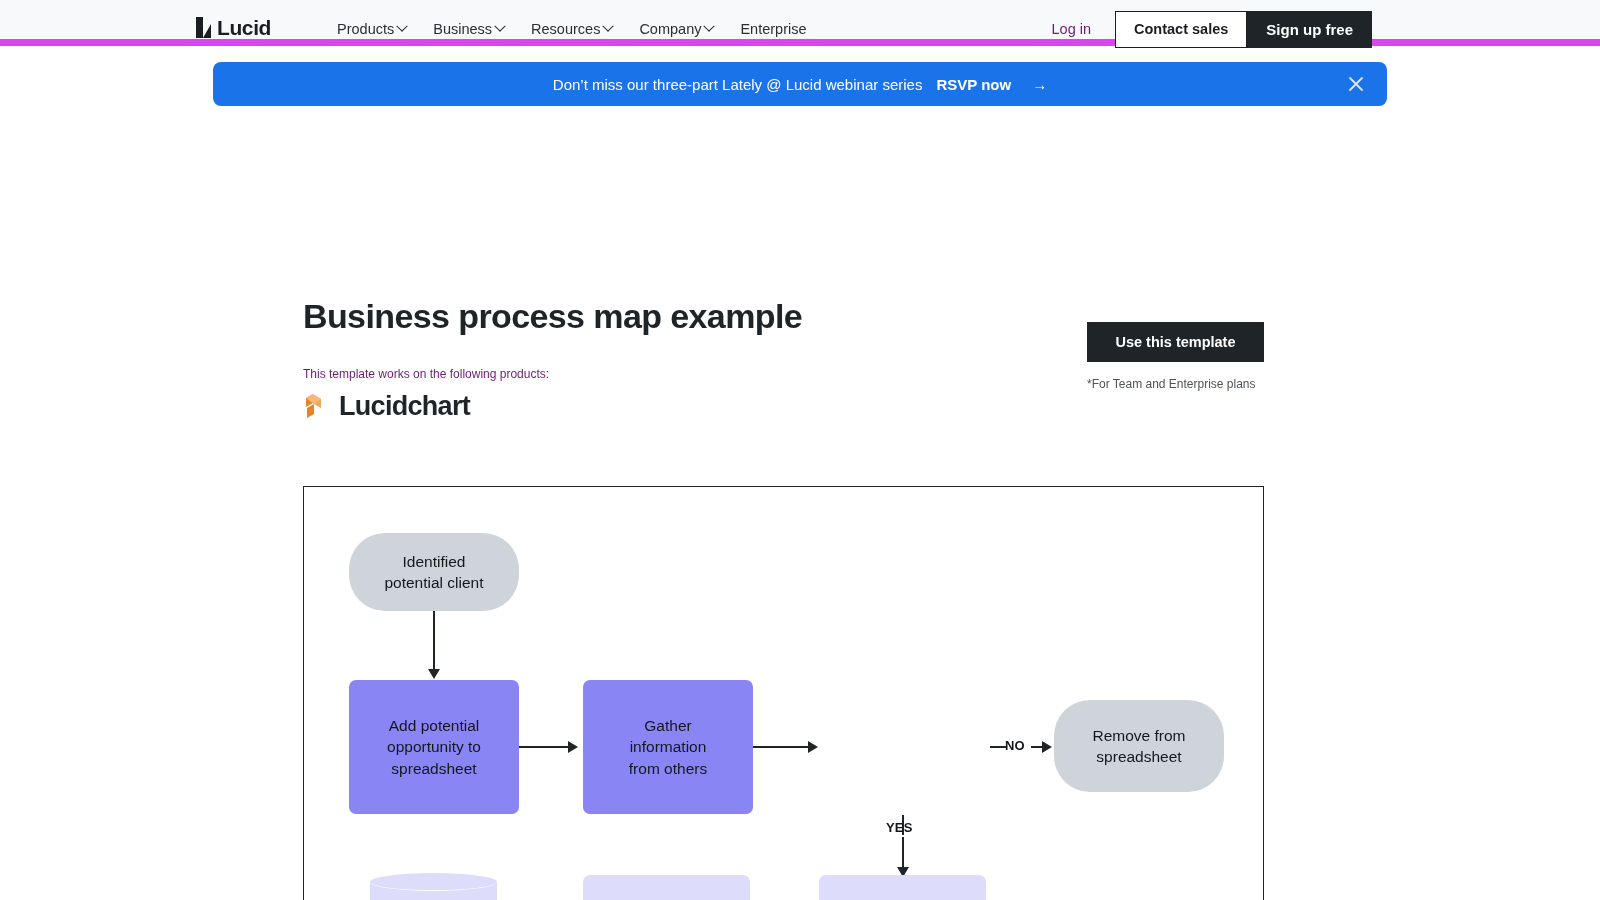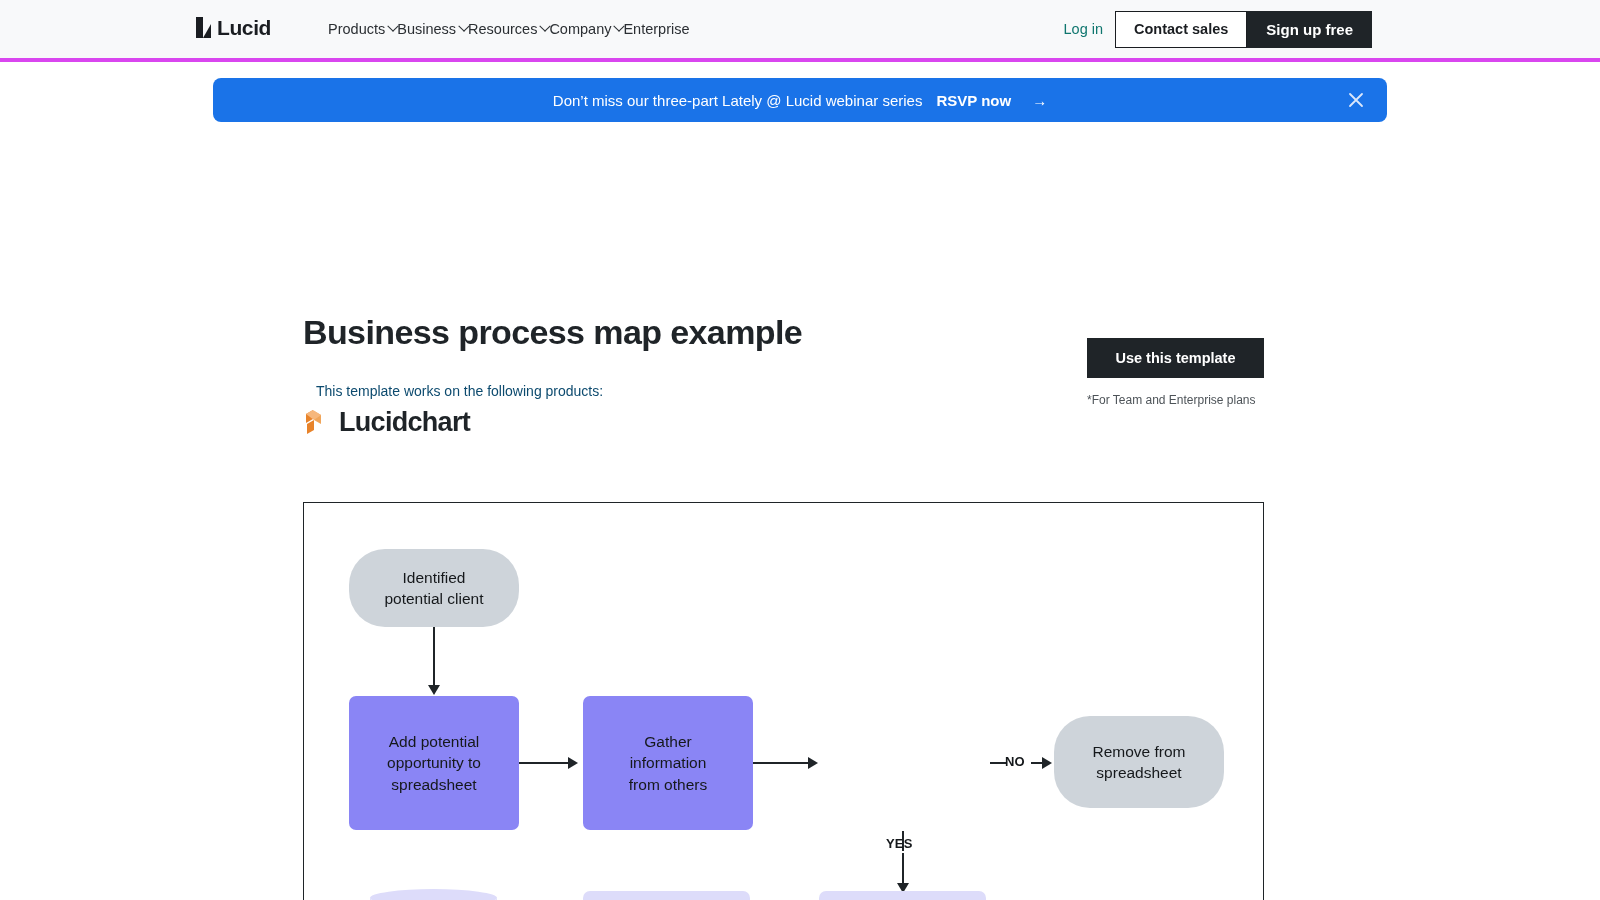--- a/index.html
+++ b/index.html
@@ -6,23 +6,23 @@
   html, body {
     width: 1600px; height: 900px;
     background: #ffffff;
     font-family: "Liberation Sans", sans-serif;
     overflow: hidden;
   }
 
   
   .nav {
     position: relative;
-    height: 62px;
+    height: 46px;
     background: #f8f9fa;
-    border-bottom: 4px solid #d946ef;
+    border-bottom: 7px solid #d946ef;
     display: flex;
     align-items: center;
   }
   .nav-logo {
     position: absolute; left: 196px; top: 17px;
     display: flex; align-items: center; gap: 6px;
   }
   .lucid-mark { width: 15px; height: 21px; position: relative; }
   .lucid-mark .bar1 {
     position: absolute; left: 0; top: 0;
@@ -32,40 +32,40 @@
   .lucid-mark .bar2 {
     position: absolute; left: 7px; top: 7px;
     width: 8px; height: 14px; background: #1a1d21;
     clip-path: polygon(0 100%, 100% 0, 100% 100%);
   }
   .lucid-word {
     font-size: 21px; font-weight: bold; color: #1a1d21;
     letter-spacing: -0.4px; line-height: 21px;
   }
   .nav-links {
-    position: absolute; left: 328px; top: 0;
-    height: 58px; display: flex; align-items: center; 
+    position: absolute; left: 337px; top: 0;
+    height: 58px; display: flex; align-items: center; gap: 27px;
   }
   .nav-link {
     font-size: 14.5px; color: #2b2f33;
     display: flex; align-items: center; gap: 4px;
     cursor: pointer; white-space: nowrap;
   }
   .chev {
     display: inline-block; width: 8px; height: 8px;
     border-right: 1.4px solid #2b2f33; border-bottom: 1.4px solid #2b2f33;
     transform: rotate(45deg) translate(-2px, -2px);
   }
   .nav-right {
     position: absolute; right: 228px; top: 0;
     height: 58px; display: flex; align-items: center; gap: 0;
   }
   .login-link {
-    font-size: 14.5px; color: #0f766e; cursor: pointer;
-    margin-right: 12px; white-space: nowrap;
+    font-size: 14.5px; color: #701a75; cursor: pointer;
+    margin-right: 24px; white-space: nowrap;
   }
   .btn-outline {
     border: 1px solid #1a1d21; background: #fff; color: #1a1d21;
     font-size: 14.5px; font-weight: bold;
     padding: 0 18px; height: 37px;
     display: flex; align-items: center; cursor: pointer;
     white-space: nowrap;
   }
   .btn-dark {
     border: 1px solid #1f2428; background: #1f2428; color: #fff;
@@ -99,22 +99,22 @@
   .banner-close svg { display: block; }
 
   
   .content { position: relative; width: 1600px; }
   .page-title {
     position: absolute; left: 303px; top: 191px;
     font-size: 34px; font-weight: bold; color: #1f2428;
     letter-spacing: -0.6px;
   }
   .works-on {
-    position: absolute; left: 316px; top: 261px;
-    font-size: 14px; color: #0c4a6e;
+    position: absolute; left: 303px; top: 261px;
+    font-size: 12px; color: #701a75;
   }
   .product-logo {
     position: absolute; left: 303px; top: 286px;
     display: flex; align-items: center; gap: 14px;
   }
   .lc-mark { width: 22px; height: 28px; position: relative; }
   .lc-mark svg { display: block; }
   .lc-word {
     font-size: 27px; font-weight: bold; color: #1f2428;
     letter-spacing: -0.7px; line-height: 28px;

